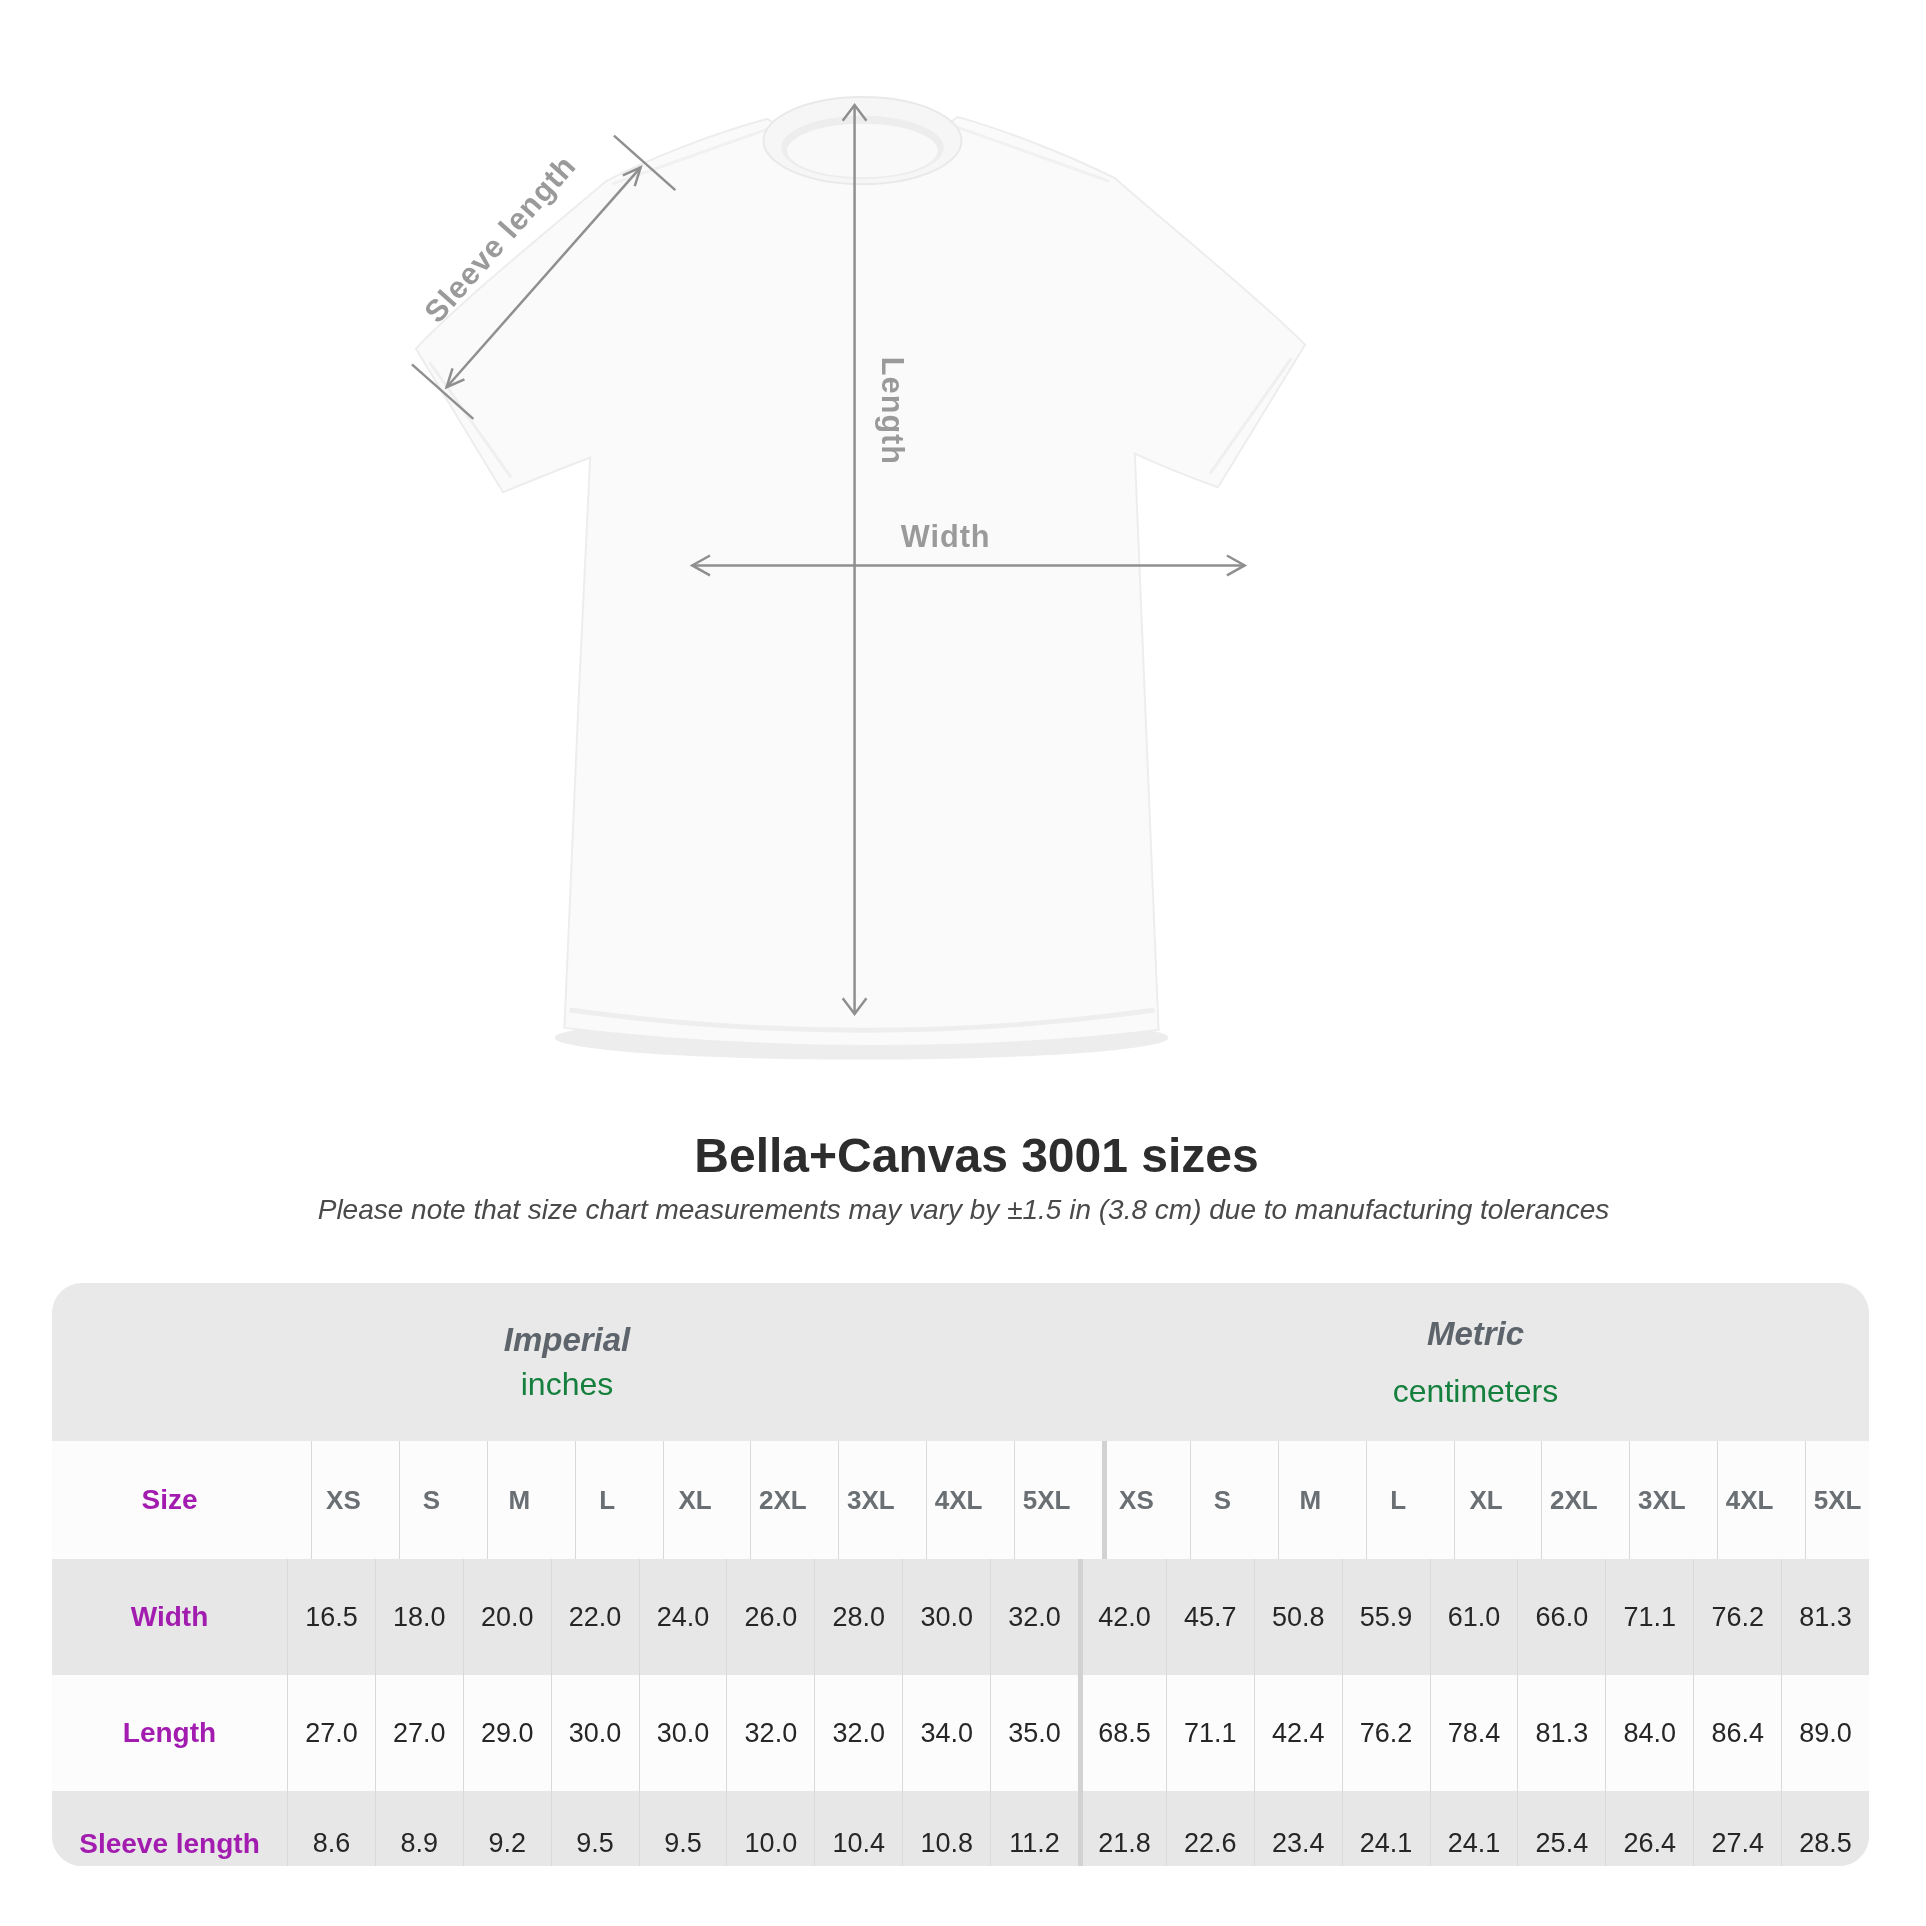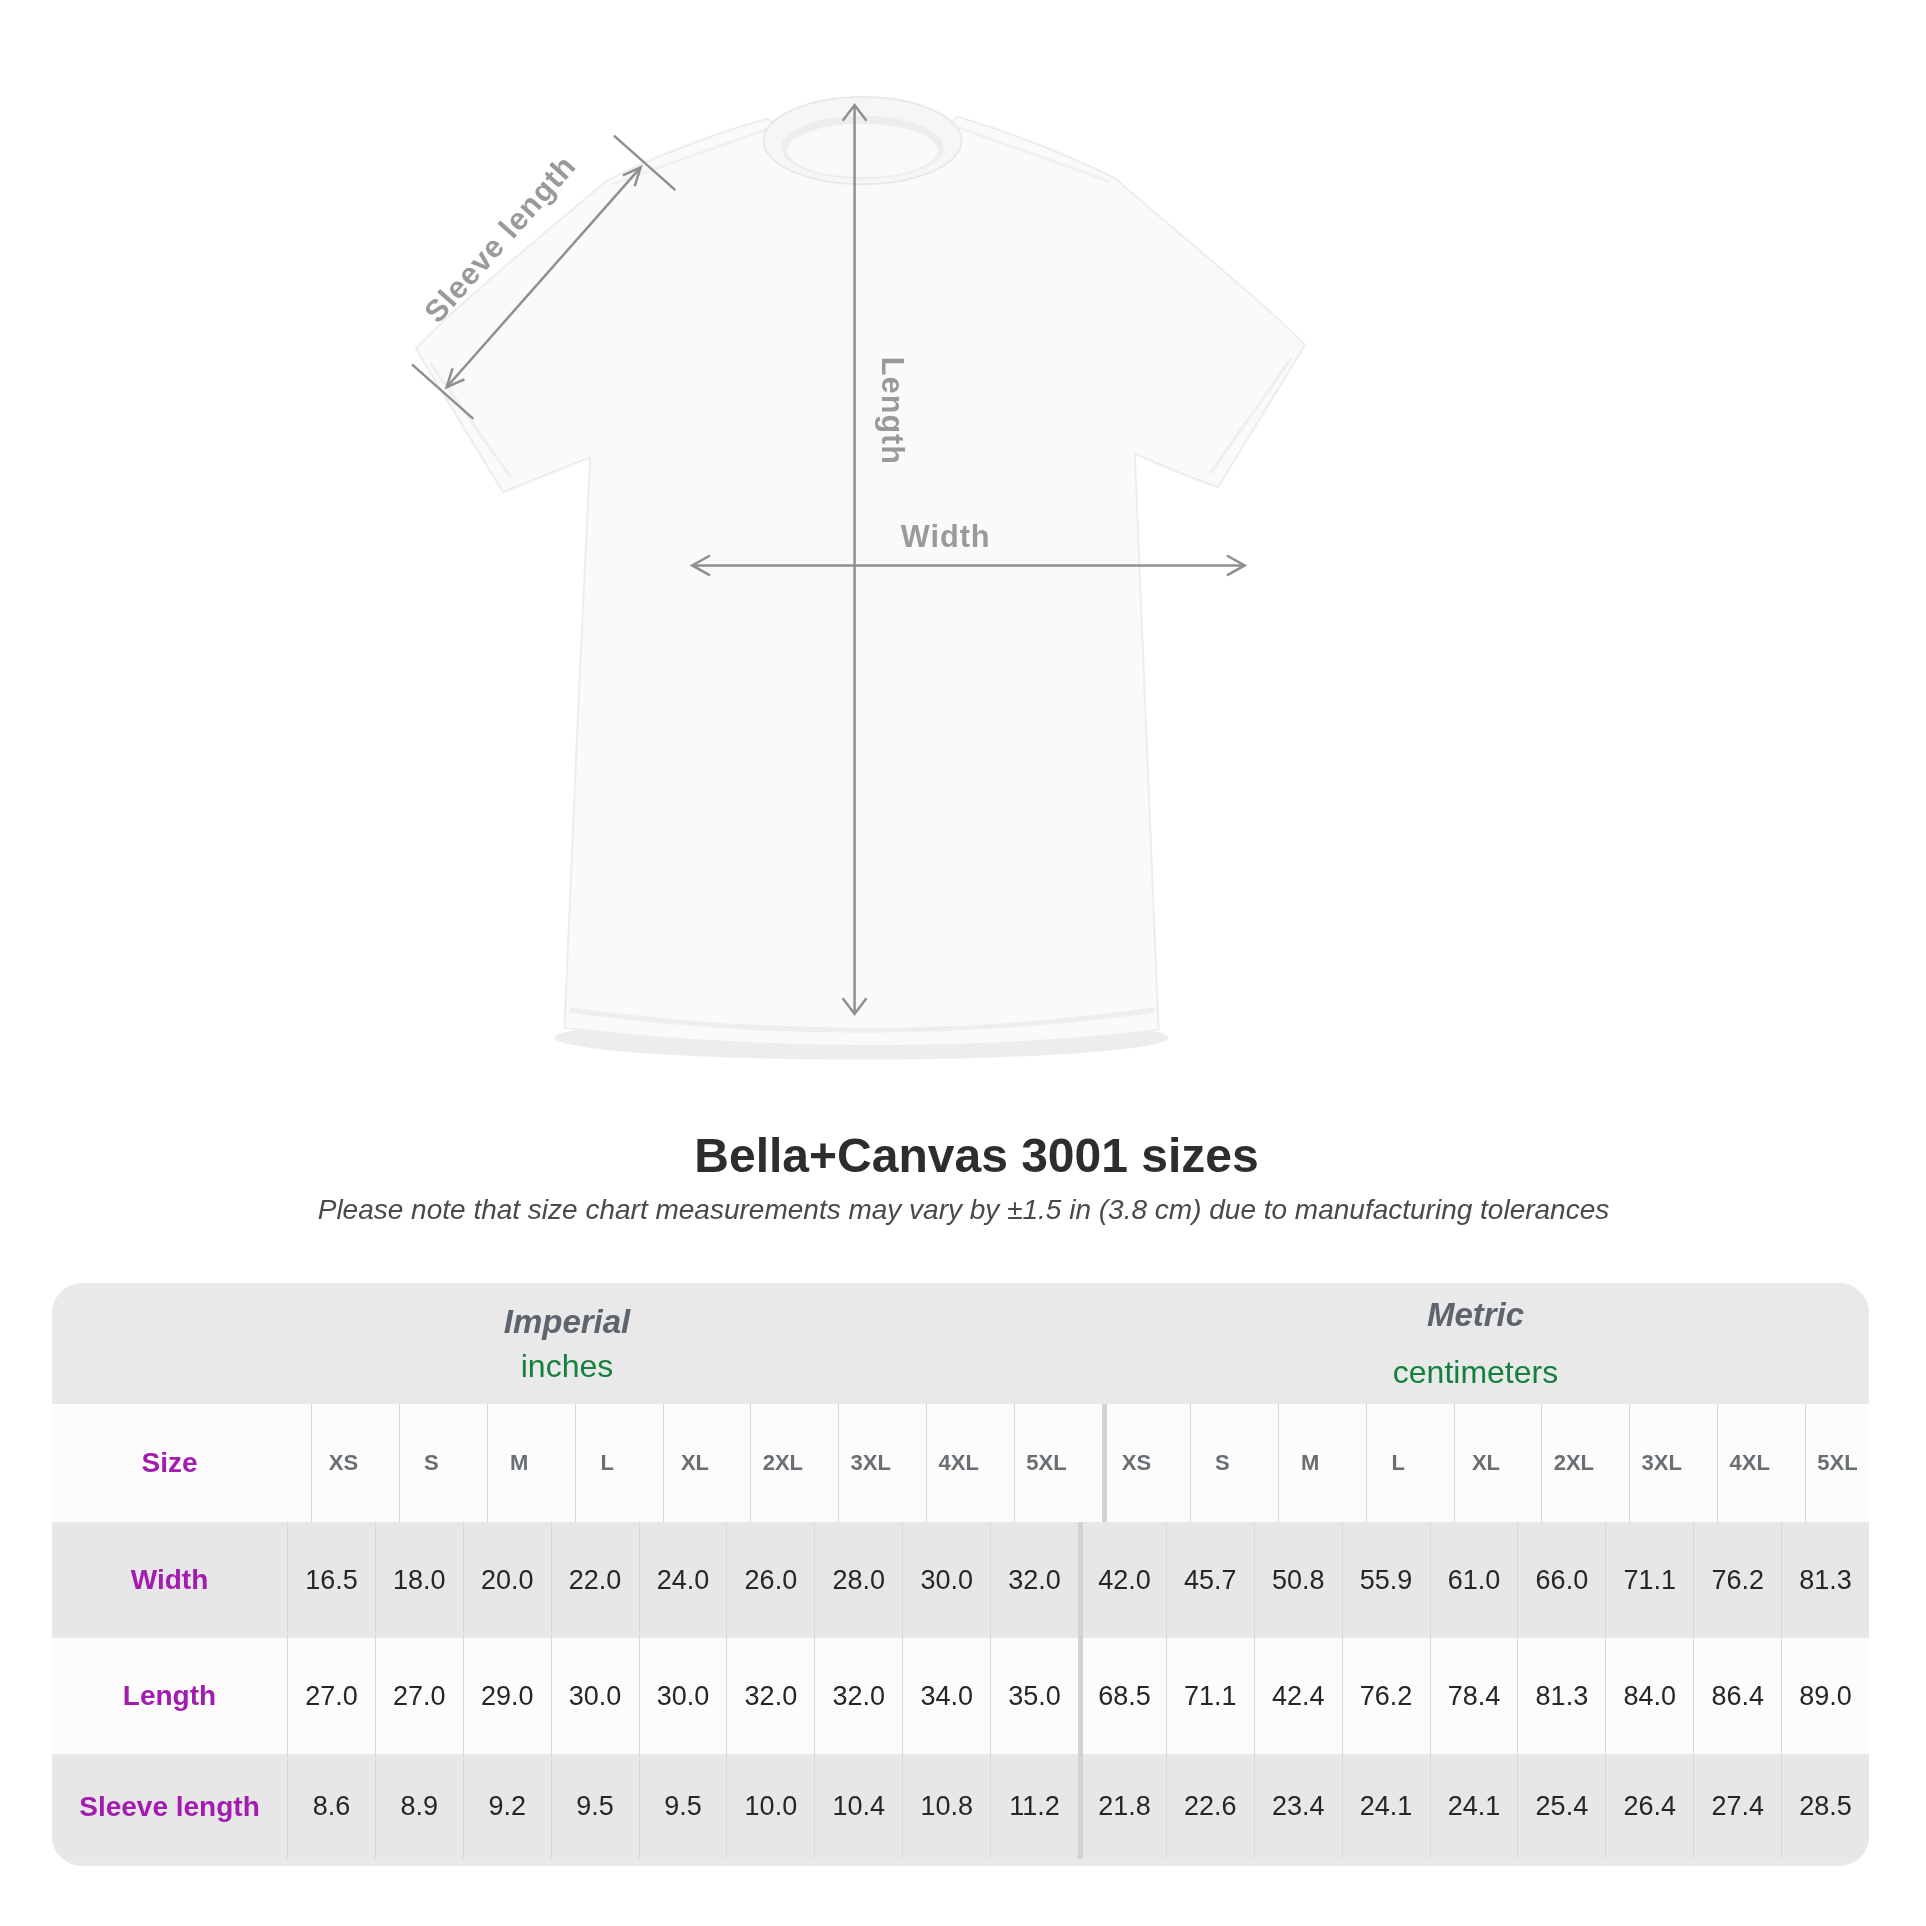--- a/index.html
+++ b/index.html
@@ -12,37 +12,37 @@
   .dim-label { font-family:"Liberation Sans", sans-serif; font-weight:bold; fill:#9a9a9a; letter-spacing:1px; }
 
   .title { position:absolute; top:1128px; left:0; width:100%; text-align:center;
            font-size:48px; font-weight:bold; color:#2d2d2d;margin-left:13px; }
   .subtitle { position:absolute; top:1194px; left:0; width:100%; text-align:center;
               font-style:italic; font-size:28px; color:#4a4a4a; }
 
   .card { position:absolute; left:52px; top:1283px; width:1817px; height:583px;
           background:#e9e9e9; border-radius:30px; overflow:hidden; }
 
-  .units { display:flex; height:121px; }
+  .units { display:flex; height:158px; }
   .unit { display:flex; flex-direction:column; align-items:center; justify-content:center; gap:7px; }
   .unit.imp { width:1030px; }
   .unit.met { flex:1;gap:20px; }
   .unit .t { font-weight:bold; font-style:italic; font-size:33px; color:#5d646b; }
   .unit .u { font-size:32px; color:#15803d; }
 
   .row { display:grid; grid-template-columns:235px repeat(18, 1fr); }
   .row.sizes { height:118px; background:#fcfcfc; }
   .row.d1 { height:116px; background:#e7e7e7; }
   .row.d2 { height:116px; background:#fcfcfc; }
   .row.d3 { height:105px; background:#e7e7e7; }
 
   .c { display:flex; align-items:center; justify-content:center;
        border-left:1px solid #d9d9d9; font-size:27px; color:#262626; }
   .c.lab { border-left:none; font-weight:bold; color:#a21caf; font-size:28px; }
-  .c.h { font-weight:bold; color:#6a6f74; font-size:22px;margin-left:24px; }
+  .c.h { font-weight:bold; color:#6a6f74; font-size:26px;margin-left:24px; }
   .c.wide { border-left:5px solid #d2d2d2; }
 </style>
 </head>
 <body>
 
 <div class="page">
 
   <svg class="diagram" width="1927" height="1119" viewBox="0 0 1946 1130">
 
     <ellipse cx="870" cy="1048" rx="310" ry="22" fill="#e6e6e6" opacity="0.7"></ellipse>

